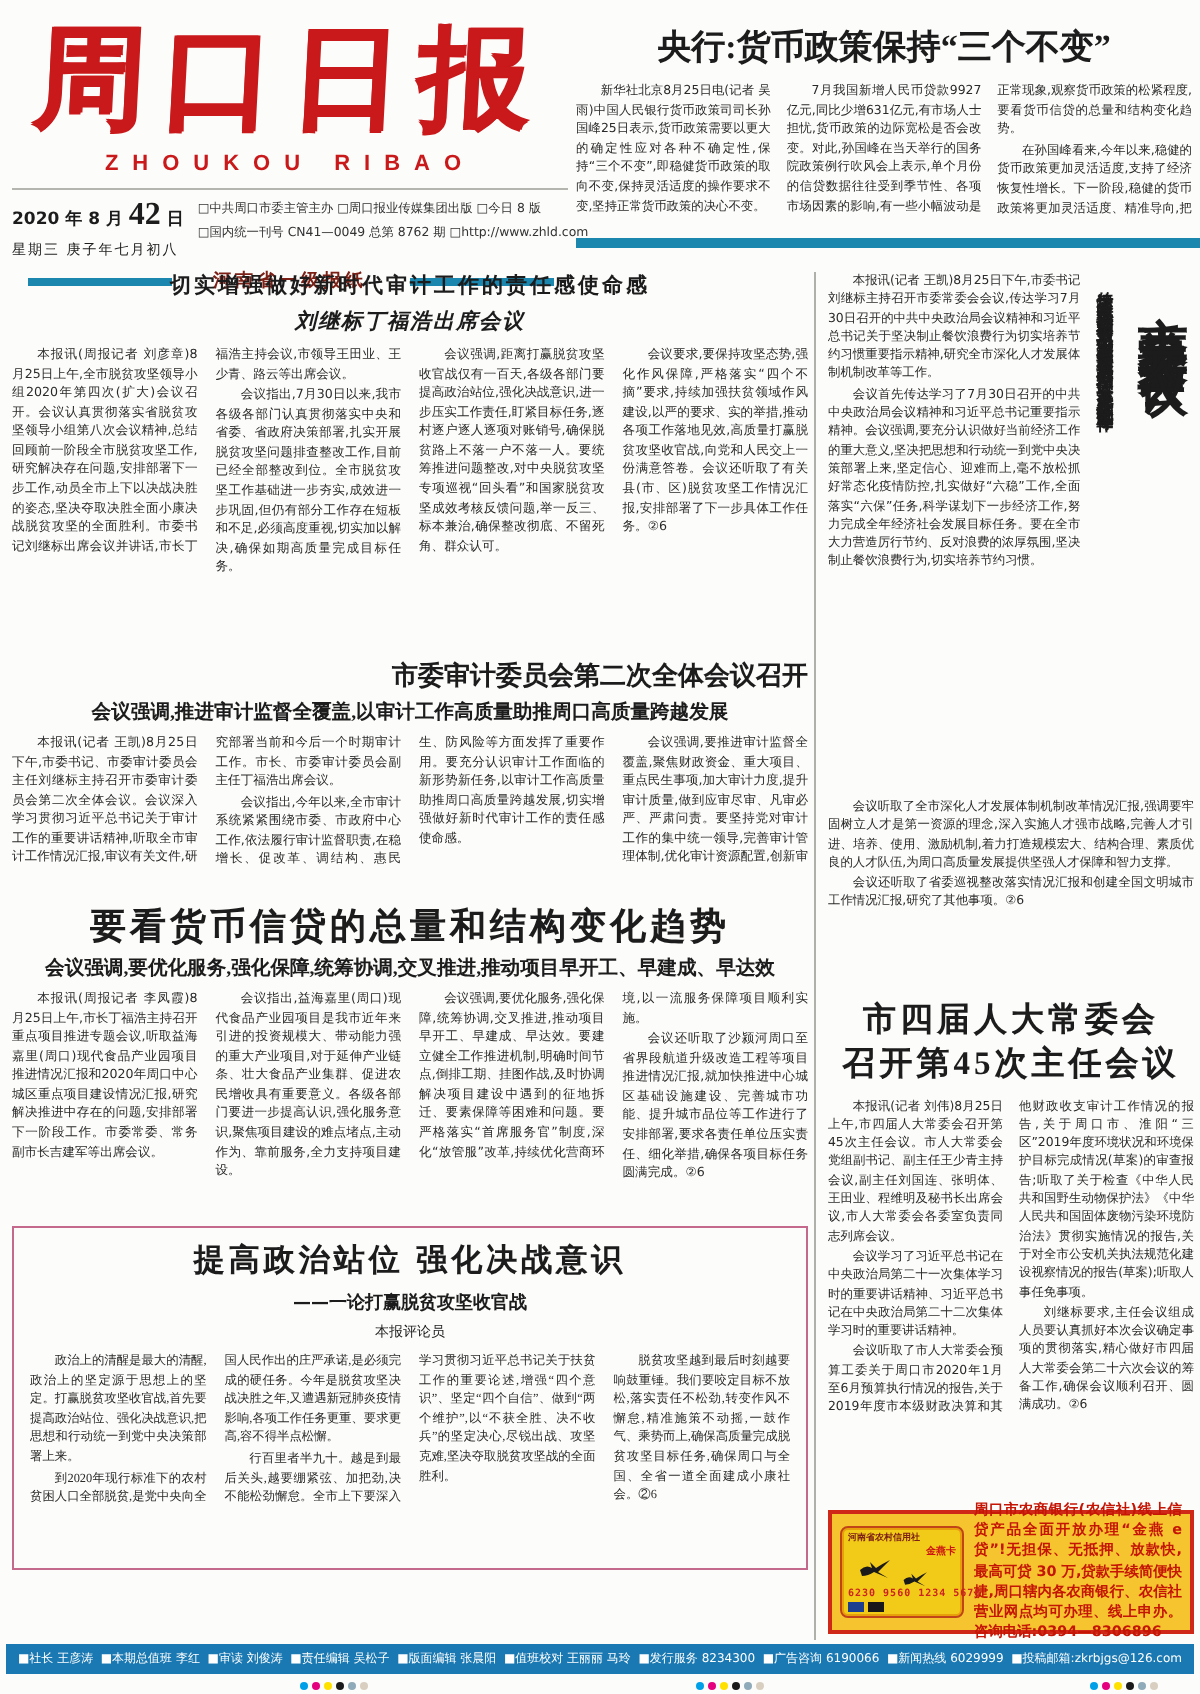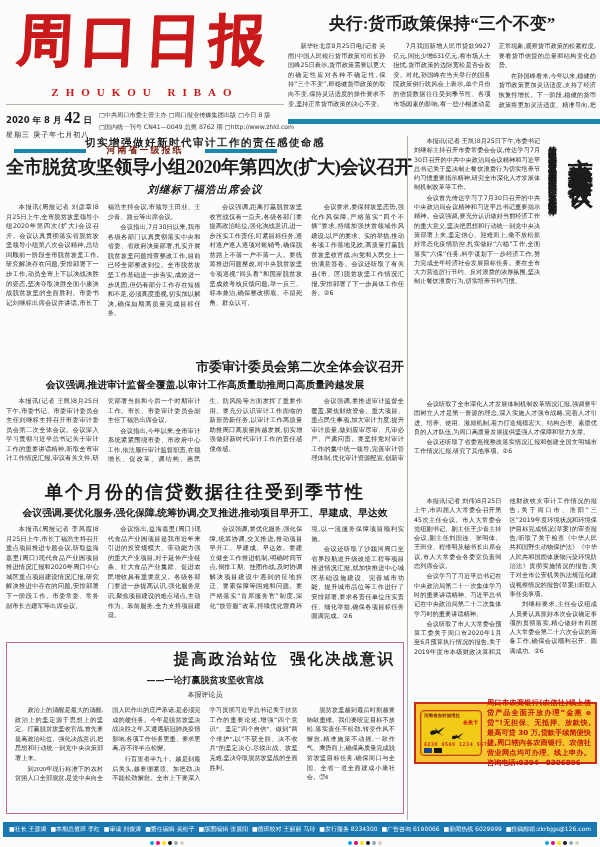--- a/index.html
+++ b/index.html
@@ -2,21 +2,21 @@
 <html><head>
 <meta charset="utf-8">
 <style>
   * { box-sizing: border-box; margin: 0; padding: 0; }
   body { background: #e8e8e4; font-family: "DejaVu Sans", sans-serif; }
   .page { position: relative; width: 600px; height: 847px; background: #fcfcfa; overflow: hidden; color: #1c1c1c; margin: 0 auto; }
 
   
   .masthead { position: absolute; left: 6px; top: 4px; width: 278px; }
   .brand { font-family: "DejaVu Serif", "Liberation Serif", serif; font-weight: bold; color: #c9191b; font-size: 56px; line-height: 1.25; text-align: center; letter-spacing: 8px; transform: skewX(-3deg); text-shadow: 1px 0 0 #c9191b, 0 1px 0 #c9191b; white-space: nowrap; }
-  .pinyin { font-family: Liberation Serif, serif; color: #c9191b; font-weight: bold; font-size: 11px; letter-spacing: 7px; text-align: center; margin-top: 12px; }
+  .pinyin { font-family: Liberation Sans, sans-serif; color: #c9191b; font-weight: bold; font-size: 11px; letter-spacing: 7px; text-align: center; margin-top: 2px; }
   .mast-rule { border-top: 1px solid #b5b5b0; margin-top: 6px; }
   .daterow { display: flex; margin-top: 4px; gap: 7px; }
   .dates { width: 100px; }
   .date-l1 { font-size: 8.5px; font-weight: bold; white-space: nowrap; }
   .date-l1 .day { font-size: 16px; font-family: "Liberation Serif", serif; }
   .date-l2 { font-size: 7px; margin-top: 3px; letter-spacing: 1px; white-space: nowrap; }
   .pubinfo { flex: 1; font-size: 6.2px; line-height: 1.9; color: #333; white-space: nowrap; }
   .grade { display: flex; align-items: center; justify-content: center; margin-top: 4px; }
   .gbar { height: 4px; width: 72px; background: #1b86ae; }
   .gtext { font-size: 9px; font-weight: bold; color: #7c2016; margin: 0 21px; letter-spacing: 2px; }
@@ -36,21 +36,21 @@
   .body4 { column-count: 4; column-gap: 9px; font-size: 6.3px; line-height: 1.52; text-align: justify; overflow: hidden; color: #2a2a2a; margin-top: 5px; }
   .b1 { height: 147px; }
   .h2 { font-family: Liberation Sans, sans-serif; font-weight: bold; font-size: 13px; text-align: right; white-space: nowrap; margin-top: 9px; }
   .subk { font-family: "Liberation Serif", serif; font-weight: bold; font-size: 9.8px; text-align: center; margin-top: 3px; white-space: nowrap; }
   .b2 { height: 74px; margin-top: 4px; }
   .h3 { font-family: "Liberation Serif", serif; font-weight: bold; font-size: 18px; text-align: center; white-space: nowrap; margin-top: 10px; letter-spacing: 2px; }
   .b3 { height: 110px; margin-top: 4px; }
 
   
   .commentbox { border: 1px solid #c4688c; margin-top: 8px; padding: 6px 8px 5px; height: 172px; overflow: hidden; }
-  .cb-title { font-family: Liberation Mono, monospace; font-weight: bold; font-size: 15.5px; text-align: right; letter-spacing: 2px; }
+  .cb-title { font-family: Liberation Sans, sans-serif; font-weight: bold; font-size: 15.5px; text-align: center; letter-spacing: 2px; }
   .cb-sub { font-weight: bold; font-size: 9px; text-align: center; margin-top: 4px; }
   .cb-by { font-size: 7px; text-align: center; margin-top: 3px; }
   .cb-body { column-count: 4; column-gap: 9px; font-family: "Liberation Serif", serif; font-size: 6.2px; line-height: 1.55; text-align: justify; height: 110px; overflow: hidden; margin-top: 5px; color: #2a2a2a; }
 
   
   .sidebar { position: absolute; left: 407px; top: 136px; width: 190px; height: 684px; border-left: 1px solid #b0b0aa; padding-left: 6px; }
   .r1top { display: flex; height: 260px; }
   .r1body { flex: 1; font-size: 6.2px; line-height: 1.5; text-align: justify; overflow: hidden; color: #2a2a2a; }
   .r1sub { writing-mode: vertical-rl; font-family: "Liberation Serif", serif; font-weight: bold; font-size: 8.5px; line-height: 2.1; height: 100%; padding: 2px 3px 0 3px; letter-spacing: 1px; overflow: hidden; }
   .r1head { writing-mode: vertical-rl; font-family: "Liberation Serif", serif; font-weight: bold; font-size: 25px; letter-spacing: 3px; height: 100%; padding-top: 2px; }
@@ -113,39 +113,38 @@
       <p class="bp">新华社北京8月25日电(记者 吴雨)中国人民银行货币政策司司长孙国峰25日表示,货币政策需要以更大的确定性应对各种不确定性,保持“三个不变”,即稳健货币政策的取向不变,保持灵活适度的操作要求不变,坚持正常货币政策的决心不变。</p>
       <p class="bp">7月我国新增人民币贷款9927亿元,同比少增631亿元,有市场人士担忧,货币政策的边际宽松是否会改变。对此,孙国峰在当天举行的国务院政策例行吹风会上表示,单个月份的信贷数据往往受到季节性、各项市场因素的影响,有一些小幅波动是正常现象,观察货币政策的松紧程度,要看货币信贷的总量和结构变化趋势。</p>
       <p class="bp">在孙国峰看来,今年以来,稳健的货币政策更加灵活适度,支持了经济恢复性增长。下一阶段,稳健的货币政策将更加灵活适度、精准导向,把握好政策的力度、重点和节奏,综合运用多种货币政策工具,保持流动性合理充裕,有效发挥结构性货币政策工具的精准滴灌作用,提高政策的“直达性”。</p>
 
     </div>
   </div>
   <div class="tealbar"></div>
 
   <div class="leftblock">
     <div class="kicker">切实增强做好新时代审计工作的责任感使命感</div>
-    <div class="h1">全市脱贫攻坚领导小组2020年第四次(扩大)会议召开</div>
     <div class="sub1">刘继标丁福浩出席会议</div>
     <div class="body4 b1">
       <p class="bp">本报讯(周报记者 刘彦章)8月25日上午,全市脱贫攻坚领导小组2020年第四次(扩大)会议召开。会议认真贯彻落实省脱贫攻坚领导小组第八次会议精神,总结回顾前一阶段全市脱贫攻坚工作,研究解决存在问题,安排部署下一步工作,动员全市上下以决战决胜的姿态,坚决夺取决胜全面小康决战脱贫攻坚的全面胜利。市委书记刘继标出席会议并讲话,市长丁福浩主持会议,市领导王田业、王少青、路云等出席会议。</p>
       <p class="bp">会议指出,7月30日以来,我市各级各部门认真贯彻落实中央和省委、省政府决策部署,扎实开展脱贫攻坚问题排查整改工作,目前已经全部整改到位。全市脱贫攻坚工作基础进一步夯实,成效进一步巩固,但仍有部分工作存在短板和不足,必须高度重视,切实加以解决,确保如期高质量完成目标任务。</p>
       <p class="bp">会议强调,距离打赢脱贫攻坚收官战仅有一百天,各级各部门要提高政治站位,强化决战意识,进一步压实工作责任,盯紧目标任务,逐村逐户逐人逐项对账销号,确保脱贫路上不落一户不落一人。要统筹推进问题整改,对中央脱贫攻坚专项巡视“回头看”和国家脱贫攻坚成效考核反馈问题,举一反三、标本兼治,确保整改彻底、不留死角、群众认可。</p>
       <p class="bp">会议要求,要保持攻坚态势,强化作风保障,严格落实“四个不摘”要求,持续加强扶贫领域作风建设,以严的要求、实的举措,推动各项工作落地见效,高质量打赢脱贫攻坚收官战,向党和人民交上一份满意答卷。会议还听取了有关县(市、区)脱贫攻坚工作情况汇报,安排部署了下一步具体工作任务。②6</p>
     </div>
 
     <div class="h2">市委审计委员会第二次全体会议召开</div>
     <div class="subk">会议强调,推进审计监督全覆盖,以审计工作高质量助推周口高质量跨越发展</div>
     <div class="body4 b2">
       <p class="bp">本报讯(记者 王凯)8月25日下午,市委书记、市委审计委员会主任刘继标主持召开市委审计委员会第二次全体会议。会议深入学习贯彻习近平总书记关于审计工作的重要讲话精神,听取全市审计工作情况汇报,审议有关文件,研究部署当前和今后一个时期审计工作。市长、市委审计委员会副主任丁福浩出席会议。</p>
       <p class="bp">会议指出,今年以来,全市审计系统紧紧围绕市委、市政府中心工作,依法履行审计监督职责,在稳增长、促改革、调结构、惠民生、防风险等方面发挥了重要作用。要充分认识审计工作面临的新形势新任务,以审计工作高质量助推周口高质量跨越发展,切实增强做好新时代审计工作的责任感使命感。</p>
       <p class="bp">会议强调,要推进审计监督全覆盖,聚焦财政资金、重大项目、重点民生事项,加大审计力度,提升审计质量,做到应审尽审、凡审必严、严肃问责。要坚持党对审计工作的集中统一领导,完善审计管理体制,优化审计资源配置,创新审计方式方法,不断提高审计监督效能。</p>
 
     </div>
 
-    <div class="h3">单个月份的信贷数据往往受到季节性</div>
+    <div class="h3">要看货币信贷的总量和结构变化趋势</div>
     <div class="subk">会议强调,要优化服务,强化保障,统筹协调,交叉推进,推动项目早开工、早建成、早达效</div>
     <div class="body4 b3">
       <p class="bp">本报讯(周报记者 李凤霞)8月25日上午,市长丁福浩主持召开重点项目推进专题会议,听取益海嘉里(周口)现代食品产业园项目推进情况汇报和2020年周口中心城区重点项目建设情况汇报,研究解决推进中存在的问题,安排部署下一阶段工作。市委常委、常务副市长吉建军等出席会议。</p>
       <p class="bp">会议指出,益海嘉里(周口)现代食品产业园项目是我市近年来引进的投资规模大、带动能力强的重大产业项目,对于延伸产业链条、壮大食品产业集群、促进农民增收具有重要意义。各级各部门要进一步提高认识,强化服务意识,聚焦项目建设的难点堵点,主动作为、靠前服务,全力支持项目建设。</p>
       <p class="bp">会议强调,要优化服务,强化保障,统筹协调,交叉推进,推动项目早开工、早建成、早达效。要建立健全工作推进机制,明确时间节点,倒排工期、挂图作战,及时协调解决项目建设中遇到的征地拆迁、要素保障等困难和问题。要严格落实“首席服务官”制度,深化“放管服”改革,持续优化营商环境,以一流服务保障项目顺利实施。</p>
       <p class="bp">会议还听取了沙颍河周口至省界段航道升级改造工程等项目推进情况汇报,就加快推进中心城区基础设施建设、完善城市功能、提升城市品位等工作进行了安排部署,要求各责任单位压实责任、细化举措,确保各项目标任务圆满完成。②6</p>
     </div>
 
     <div class="commentbox">
       <div class="cb-title">提高政治站位  强化决战意识</div>
@@ -167,20 +166,24 @@
         <p class="bp">会议首先传达学习了7月30日召开的中共中央政治局会议精神和习近平总书记重要指示精神。会议强调,要充分认识做好当前经济工作的重大意义,坚决把思想和行动统一到党中央决策部署上来,坚定信心、迎难而上,毫不放松抓好常态化疫情防控,扎实做好“六稳”工作,全面落实“六保”任务,科学谋划下一步经济工作,努力完成全年经济社会发展目标任务。要在全市大力营造厉行节约、反对浪费的浓厚氛围,坚决制止餐饮浪费行为,切实培养节约习惯。</p>
       </div>
       <div class="r1sub">传达学习中共中央政治局会议精神和习近平总书记关于坚决制止餐饮浪费行为切实培养节约精神,研究全市深化人才发展体制机制改革等工作</div>
       <div class="r1head">市委常委会召开会议</div>
     </div>
     <div class="r1cont">
       <p class="bp">会议听取了全市深化人才发展体制机制改革情况汇报,强调要牢固树立人才是第一资源的理念,深入实施人才强市战略,完善人才引进、培养、使用、激励机制,着力打造规模宏大、结构合理、素质优良的人才队伍,为周口高质量发展提供坚强人才保障和智力支撑。</p>
       <p class="bp">会议还听取了省委巡视整改落实情况汇报和创建全国文明城市工作情况汇报,研究了其他事项。②6</p>
     </div>
 
+    <div class="r2head">
+      <div>市四届人大常委会</div>
+      <div>召开第45次主任会议</div>
+    </div>
     <div class="r2body">
       <p class="bp">本报讯(记者 刘伟)8月25日上午,市四届人大常委会召开第45次主任会议。市人大常委会党组副书记、副主任王少青主持会议,副主任刘国连、张明体、王田业、程维明及秘书长出席会议,市人大常委会各委室负责同志列席会议。</p>
       <p class="bp">会议学习了习近平总书记在中央政治局第二十一次集体学习时的重要讲话精神、习近平总书记在中央政治局第二十二次集体学习时的重要讲话精神。</p>
       <p class="bp">会议听取了市人大常委会预算工委关于周口市2020年1月至6月预算执行情况的报告,关于2019年度市本级财政决算和其他财政收支审计工作情况的报告,关于周口市、淮阳“三区”2019年度环境状况和环境保护目标完成情况(草案)的审查报告;听取了关于检查《中华人民共和国野生动物保护法》《中华人民共和国固体废物污染环境防治法》贯彻实施情况的报告,关于对全市公安机关执法规范化建设视察情况的报告(草案);听取人事任免事项。</p>
       <p class="bp">刘继标要求,主任会议组成人员要认真抓好本次会议确定事项的贯彻落实,精心做好市四届人大常委会第二十六次会议的筹备工作,确保会议顺利召开、圆满成功。②6</p>
     </div>
 
     <div class="ad">
       <div class="card">
         <div class="card-bank">河南省农村信用社</div>

